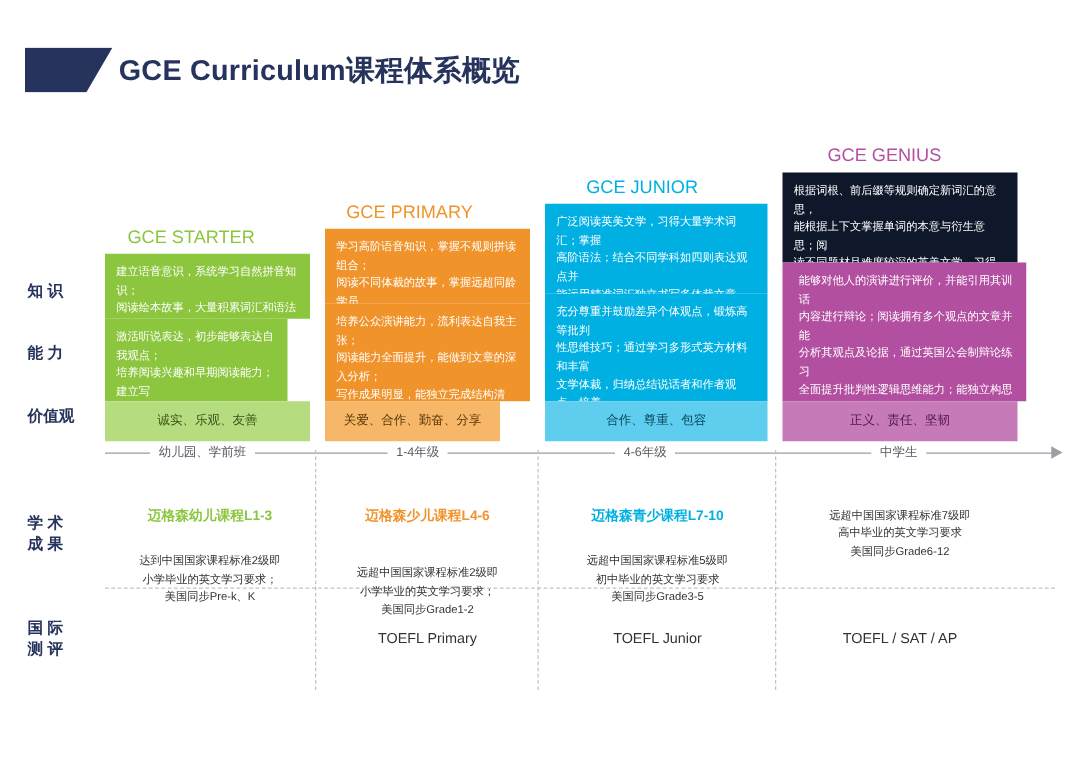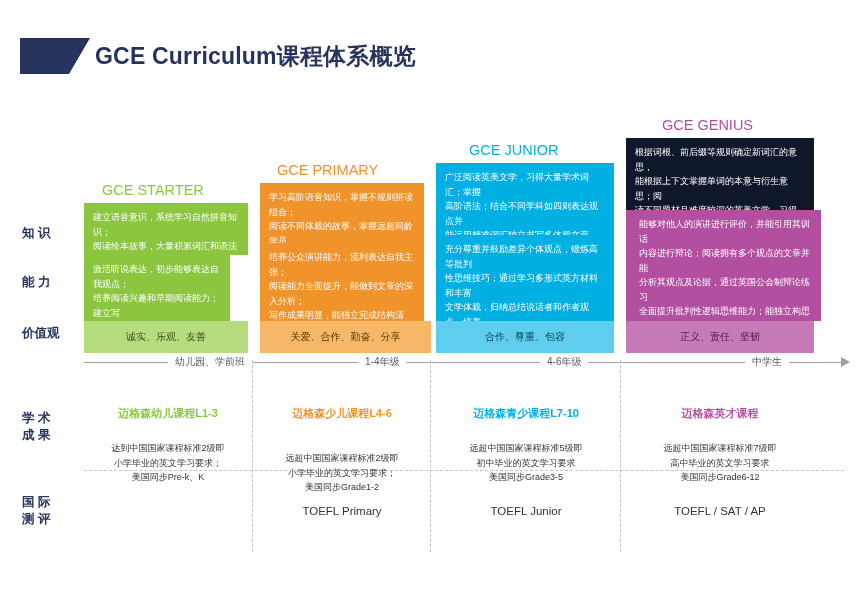--- a/index.html
+++ b/index.html
@@ -67,21 +67,21 @@
     position: absolute; left: 841px; top: 357px;
     width: 0; height: 0;
     border-left: 9px solid #9aa0a6;
     border-top: 5px solid transparent;
     border-bottom: 5px solid transparent;
   }
   .stage-label {
     position: absolute; top: 355px;
     font-size: 10px; color: #555a60;
     background: #ffffff; padding: 0 7px;
-    text-align: right; white-space: nowrap; margin-left: 48px;
+    text-align: right; white-space: nowrap;
   }
 
   
   .vsep {
     position: absolute; top: 360px; height: 192px;
     border-left: 1px dashed #bfc3c8;
   }
   
   #hsep {
     position: absolute; left: 84px; top: 470px; width: 760px;
@@ -127,21 +127,21 @@
 <div class="block center" style="left:84px; top:321px; width:164px; height:32px; background:#b5dd80; color:#3d5216;">诚实、乐观、友善</div>
 
 <div class="col-title" style="left:277px; top:162px; color:#f0932b;">GCE PRIMARY</div>
 <div class="block" style="left:260px; top:183px; width:164px; height:60px; background:#f0932b;">学习高阶语音知识，掌握不规则拼读组合；
 阅读不同体裁的故事，掌握远超同龄学员
 的词汇和语法。</div>
 <div class="block" style="left:260px; top:243px; width:164px; height:78px; background:#f0932b;">培养公众演讲能力，流利表达自我主张；
 阅读能力全面提升，能做到文章的深入分析；
 写作成果明显，能独立完成结构清晰、用词
 准确的小文章。</div>
-<div class="block center" style="left:260px; top:321px; width:171px; height:32px; background:#f6b868; color:#5a3806;">关爱、合作、勤奋、分享</div>
+<div class="block center" style="left:260px; top:321px; width:140px; height:32px; background:#f6b868; color:#5a3806;">关爱、合作、勤奋、分享</div>
 
 <div class="col-title" style="left:469px; top:142px; color:#00b0e3;">GCE JUNIOR</div>
 <div class="block" style="left:436px; top:163px; width:178px; height:72px; background:#00b0e3;">广泛阅读英美文学，习得大量学术词汇；掌握
 高阶语法；结合不同学科如四则表达观点并
 能运用精准词汇独立书写多体裁文章。</div>
 <div class="block" style="left:436px; top:235px; width:178px; height:86px; background:#00b0e3;">充分尊重并鼓励差异个体观点，锻炼高等批判
 性思维技巧；通过学习多形式英方材料和丰富
 文学体裁，归纳总结说话者和作者观点，培养
 逻辑思维能力；多种类项目分工合作，完善独
 立思考能力。</div>
@@ -184,21 +184,20 @@
 小学毕业的英文学习要求；
 美国同步Grade1-2</div>
 </div>
 <div class="cell" style="left:434px; top:390px; width:184px;">
   <div class="cell-head" style="color:#00b0e3;">迈格森青少课程L7-10</div>
   <div style="white-space:pre-line;">远超中国国家课程标准5级即
 初中毕业的英文学习要求
 美国同步Grade3-5</div>
 </div>
 <div class="cell" style="left:624px; top:390px; width:192px;">
-  <div class="cell-head" style="color:#b24fa0;">迈格森英才课程</div>
   <div style="white-space:pre-line;">远超中国国家课程标准7级即
 高中毕业的英文学习要求
 美国同步Grade6-12</div>
 </div>
 
 <div class="cell-intl" style="left:84px; top:505px; width:168px;"></div>
 <div class="cell-intl" style="left:256px; top:505px; width:172px;">TOEFL Primary</div>
 <div class="cell-intl" style="left:434px; top:505px; width:184px;">TOEFL Junior</div>
 <div class="cell-intl" style="left:624px; top:505px; width:192px;">TOEFL / SAT / AP</div>
 

